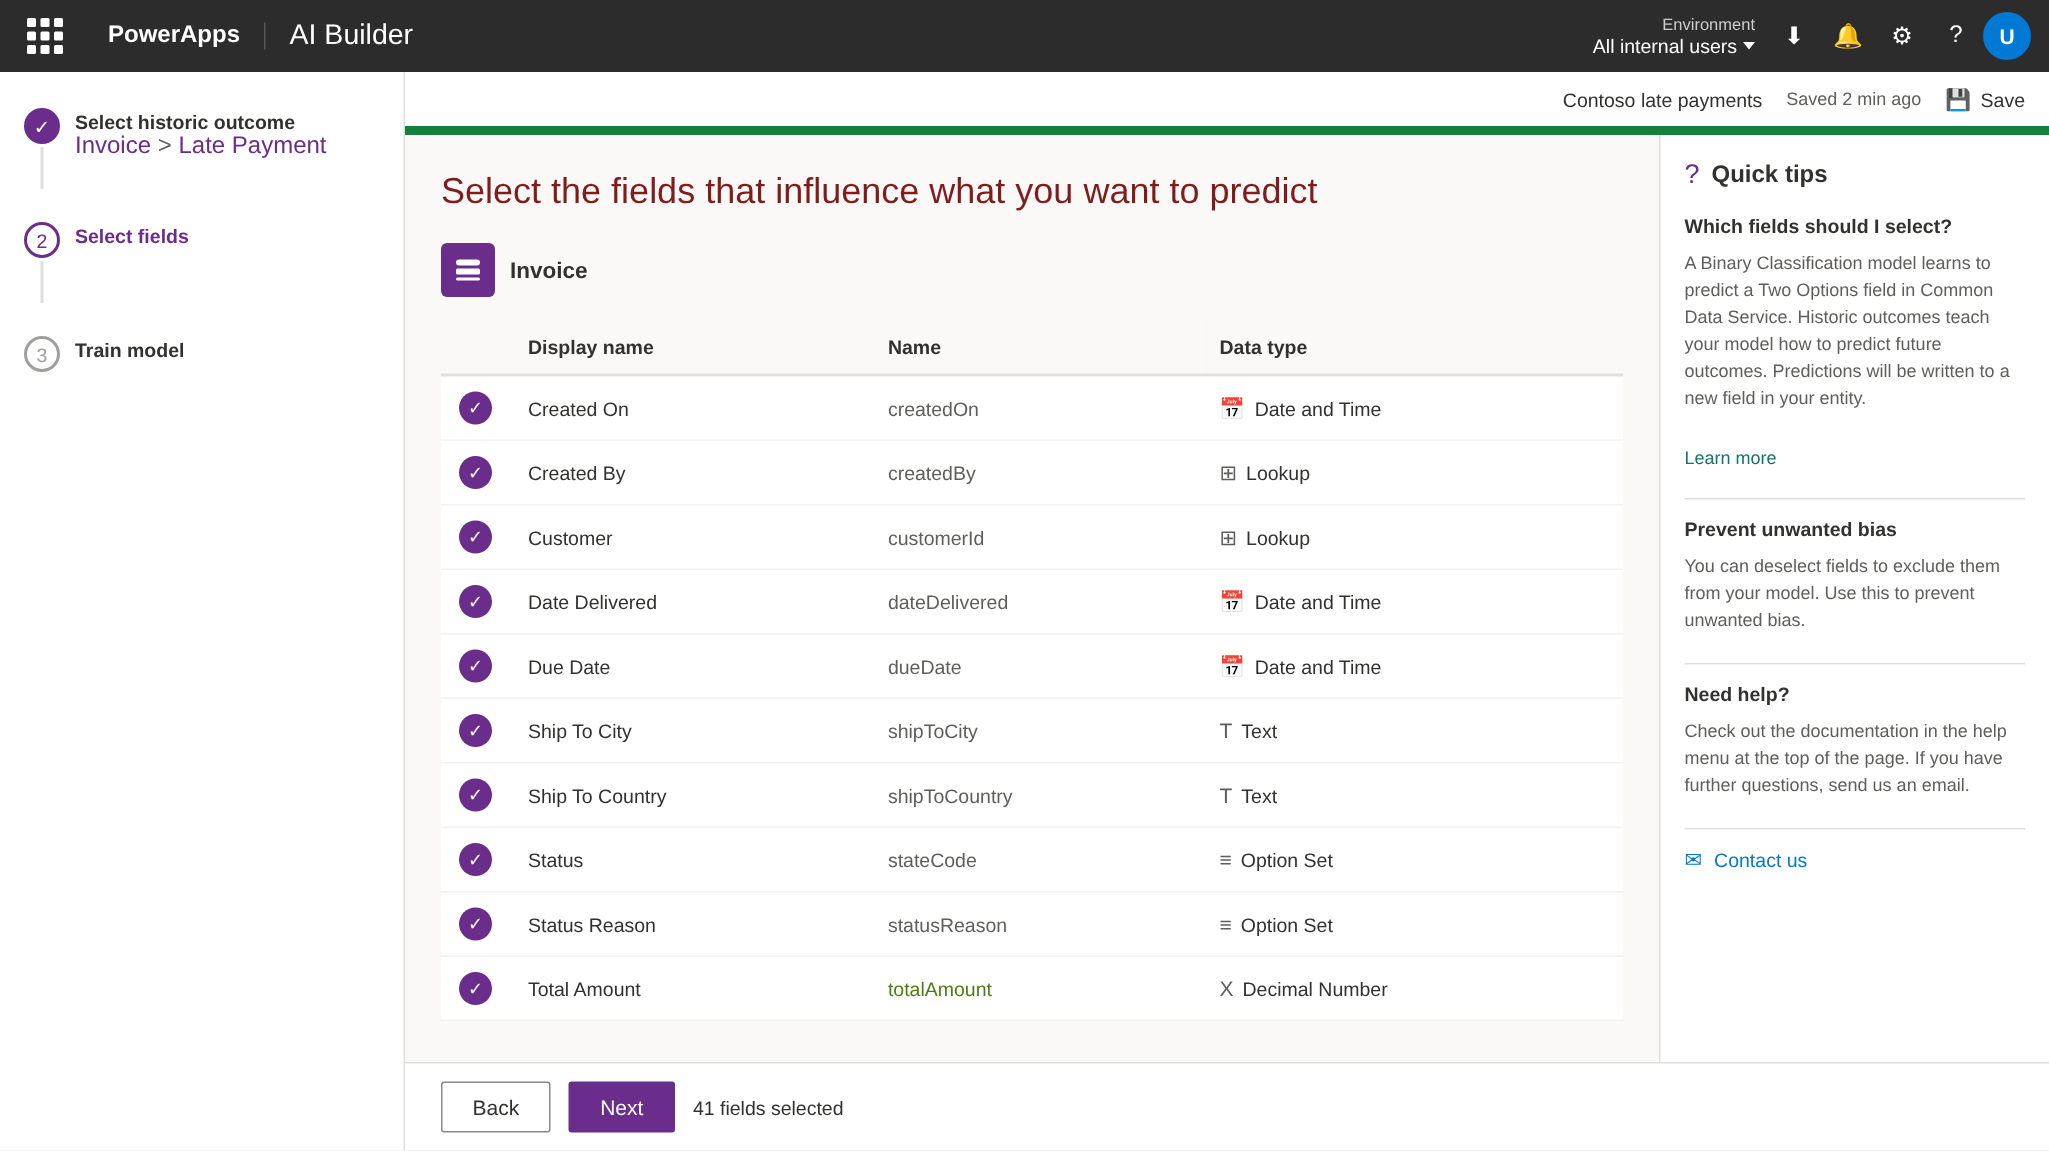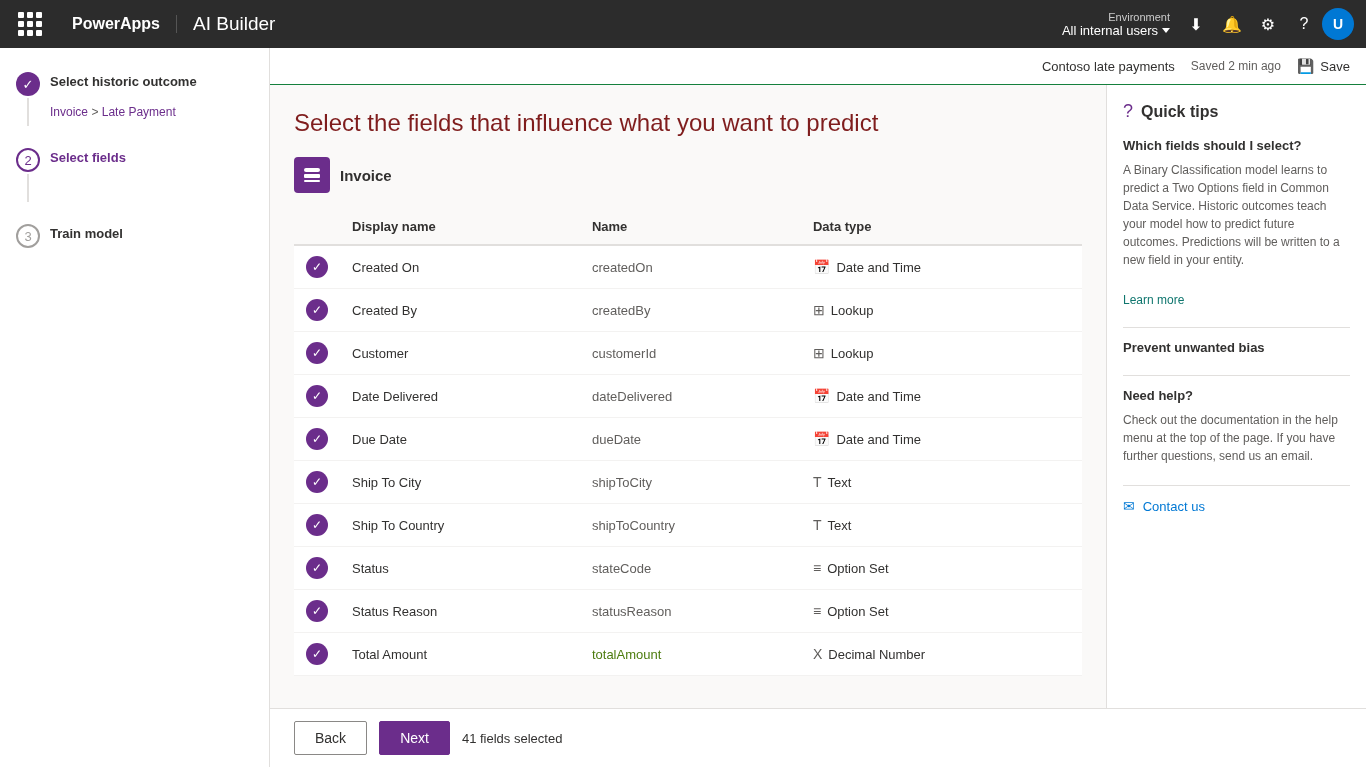--- a/index.html
+++ b/index.html
@@ -40,31 +40,31 @@
       width: 24px; height: 24px; border-radius: 50%; display: flex; align-items: center;
       justify-content: center; font-size: 13px; flex-shrink: 0;
     }
     .step-circle.completed { background: #6b2d8b; color: #fff; }
     .step-circle.active { background: #fff; border: 2px solid #6b2d8b; color: #6b2d8b; }
     .step-circle.pending { background: #fff; border: 2px solid #a19f9d; color: #a19f9d; }
     .step-line { width: 2px; height: 28px; background: #e1dfdd; margin: 2px auto; }
     .step-content { padding-top: 2px; }
     .step-title { font-size: 13px; font-weight: 600; color: #323130; }
     .step-title.active { color: #6b2d8b; }
-    .step-subtitle { font-size: 12px; color: #605e5c; margin-top: 16px; }
+    .step-subtitle { font-size: 16px; color: #605e5c; margin-top: 0; }
     .step-subtitle a { color: #6b2d8b; text-decoration: none; }
     .step-subtitle span { color: #605e5c; }
 
     
     .content-area { flex: 1; display: flex; flex-direction: column; overflow: hidden; }
 
     
     .content-header {
       display: flex; align-items: center; justify-content: flex-end;
-      padding: 10px 16px; background: #fff; border-bottom: 1px solid #15803d;
+      padding: 10px 16px; background: #fff; border-bottom: 6px solid #15803d;
       gap: 16px; flex-shrink: 0;
     }
     .header-contoso { font-size: 13px; color: #323130; font-weight: 500; }
     .header-saved { font-size: 12px; color: #605e5c; }
     .save-btn {
       display: flex; align-items: center; gap: 6px;
       background: none; border: none; cursor: pointer; color: #323130; font-size: 13px;
     }
     .save-icon { font-size: 14px; }
 
@@ -396,20 +396,21 @@
         <div class="tips-section">
           <div class="tips-section-title">Which fields should I select?</div>
           <div class="tips-section-body">A Binary Classification model learns to predict a Two Options field in Common Data Service. Historic outcomes teach your model how to predict future outcomes. Predictions will be written to a new field in your entity.</div>
           <a class="tips-link">Learn more</a>
         </div>
 
         <hr class="tips-divider">
 
         <div class="tips-section">
           <div class="tips-section-title">Prevent unwanted bias</div>
+          <div class="tips-section-body">You can deselect fields to exclude them from your model. Use this to prevent unwanted bias.</div>
         </div>
 
         <hr class="tips-divider">
 
         <div class="tips-section">
           <div class="tips-section-title">Need help?</div>
           <div class="tips-section-body">Check out the documentation in the help menu at the top of the page. If you have further questions, send us an email.</div>
         </div>
 
         <hr class="tips-divider">

